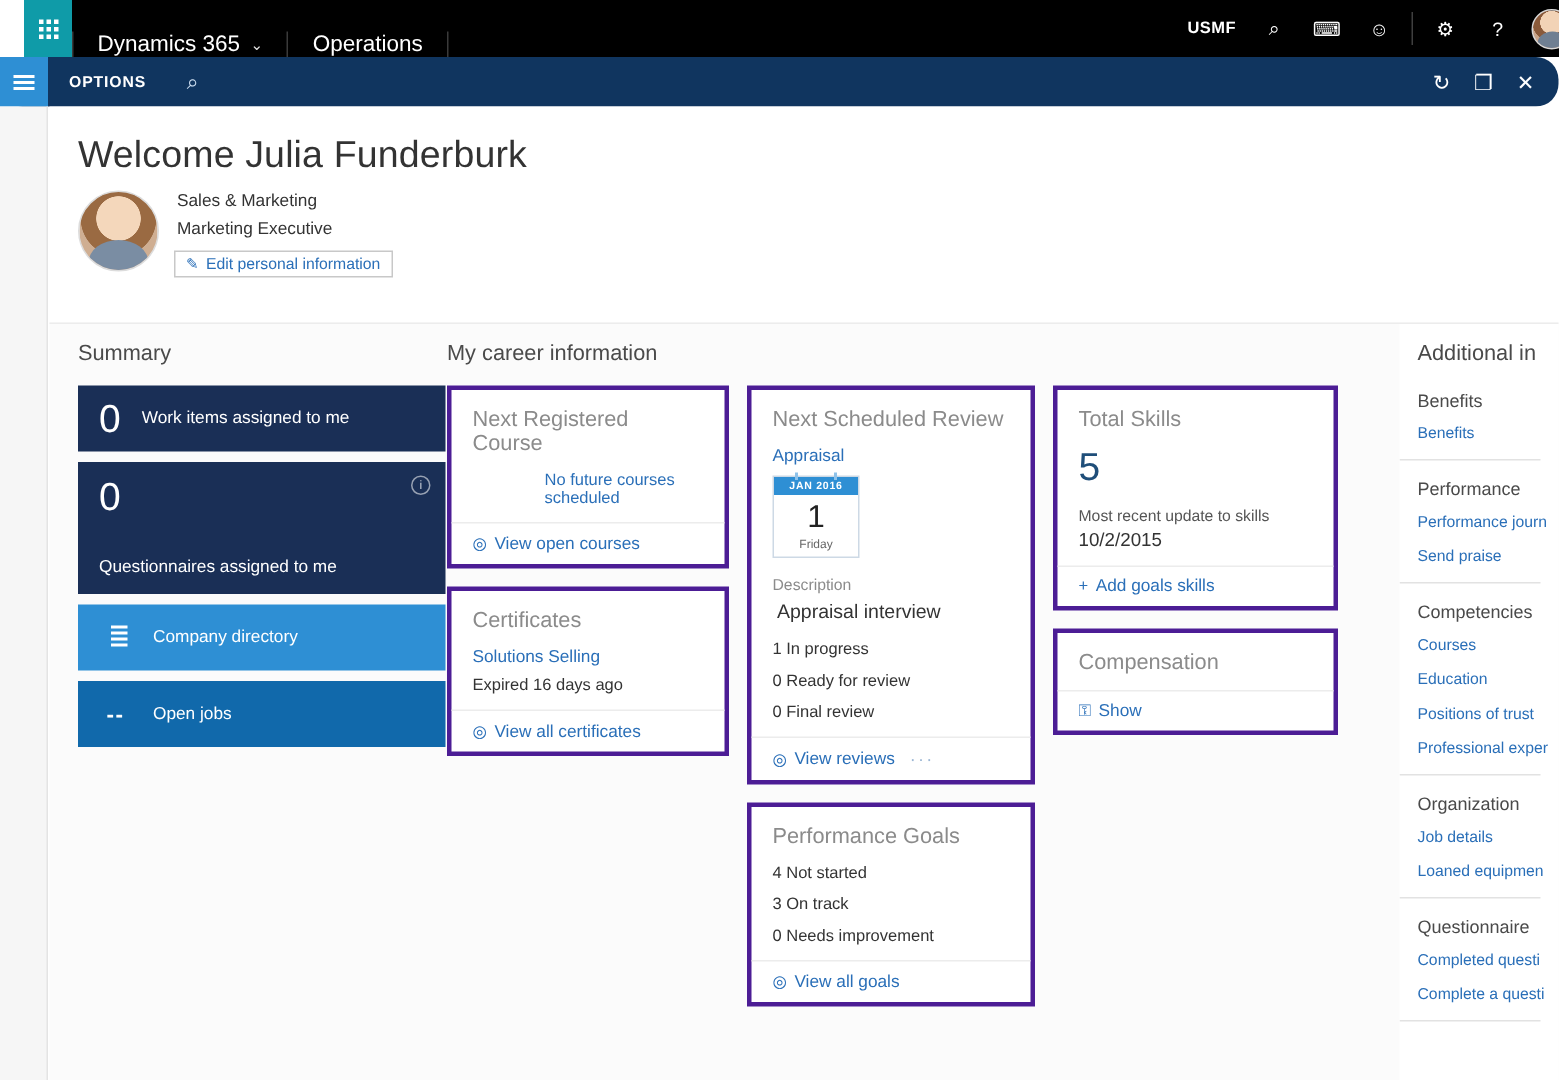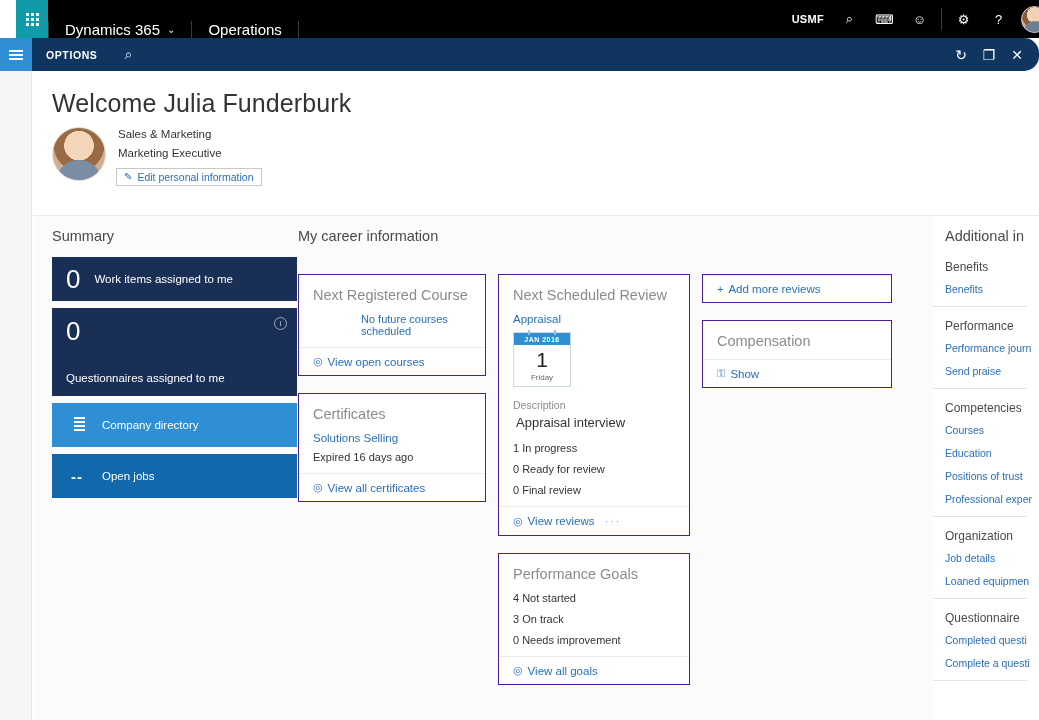--- a/index.html
+++ b/index.html
@@ -197,23 +197,22 @@
     color: rgba(255,255,255,.75);
   }
   .tile-icon { width: 22px; display: flex; align-items: center; justify-content: center; }
   .list-icon { width: 16px; }
   .list-icon i { display: block; height: 2px; background: #fff; margin: 2px 0 2px 5px; }
   .list-icon i:first-child { margin-top: 0; }
   .dash-icon { font-size: 15px; letter-spacing: 1px; font-weight: bold; }
 
   
   .card {
-    background: #ffffff; border: 1px solid #4c1d95;
+    background: #ffffff; border: 3px solid #4c1d95;
     margin-bottom: 12px;
-    margin-top: 17px;
   }
   .card-body { padding: 12px 14px 10px 14px; }
   .card-title {
     font-size: 14.5px; color: #8b8b8b; font-weight: normal;
     margin-bottom: 10px;
   }
   .card-link-row {
     border-top: 1px solid #ececec;
     padding: 7px 14px; display: flex; align-items: center; gap: 10px;
   }
@@ -457,24 +456,30 @@
               <span class="lk">
                 <span class="gl">◎</span>
                 <span>View all goals</span>
               </span>
             </div>
           </div>
         </div>
 
         <div class="cards-col-right">
           <div class="card">
+            <div class="card-body">
+              <div class="card-title">Total Skills</div>
+              <div class="metric-num">5</div>
+              <div class="metric-label">Most recent update to skills</div>
+              <div class="metric-value">10/2/2015</div>
+            </div>
             <div class="card-link-row">
               <span class="lk">
                 <span class="gl">+</span>
-                <span>Add more reviews</span>
+                <span>Add goals skills</span>
               </span>
             </div>
           </div>
 
           <div class="card">
             <div class="card-body" style="padding-bottom:8px;">
               <div class="card-title" style="margin-bottom:2px;">Compensation</div>
             </div>
             <div class="card-link-row">
               <span class="lk">

